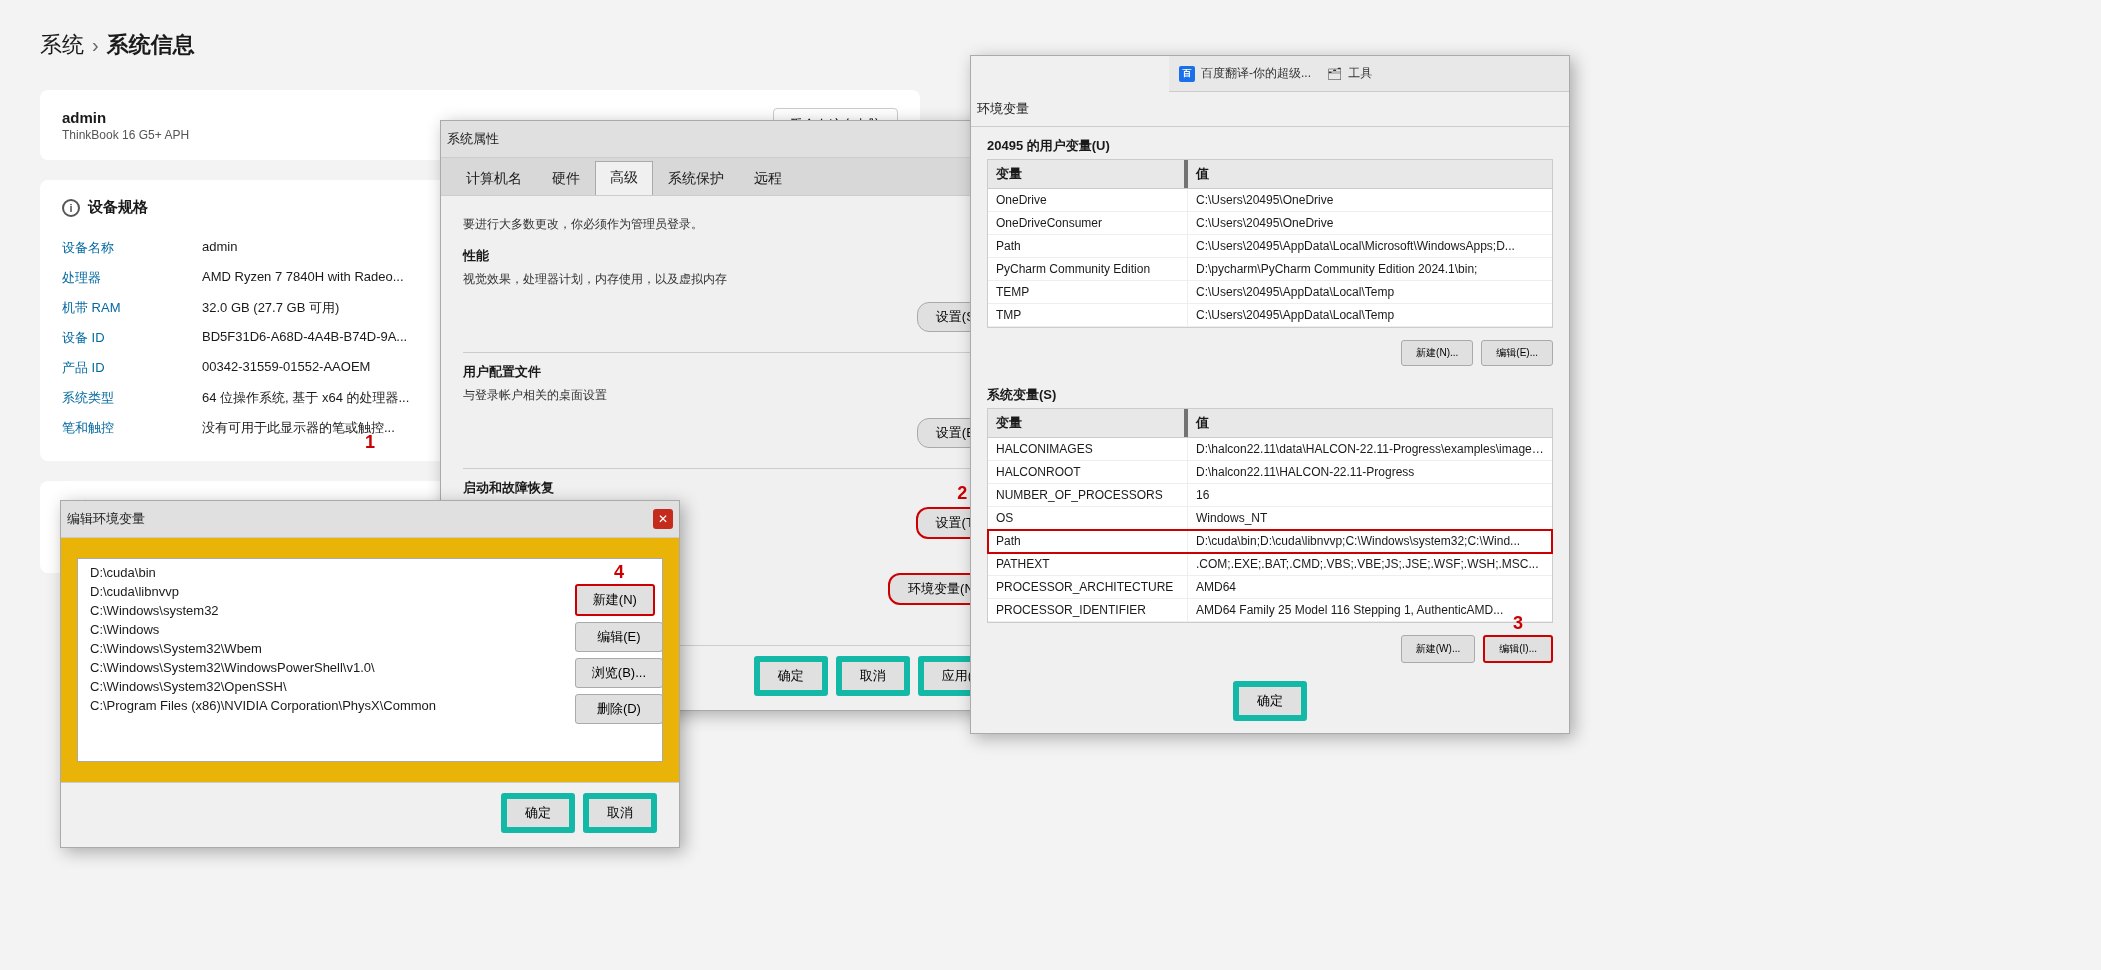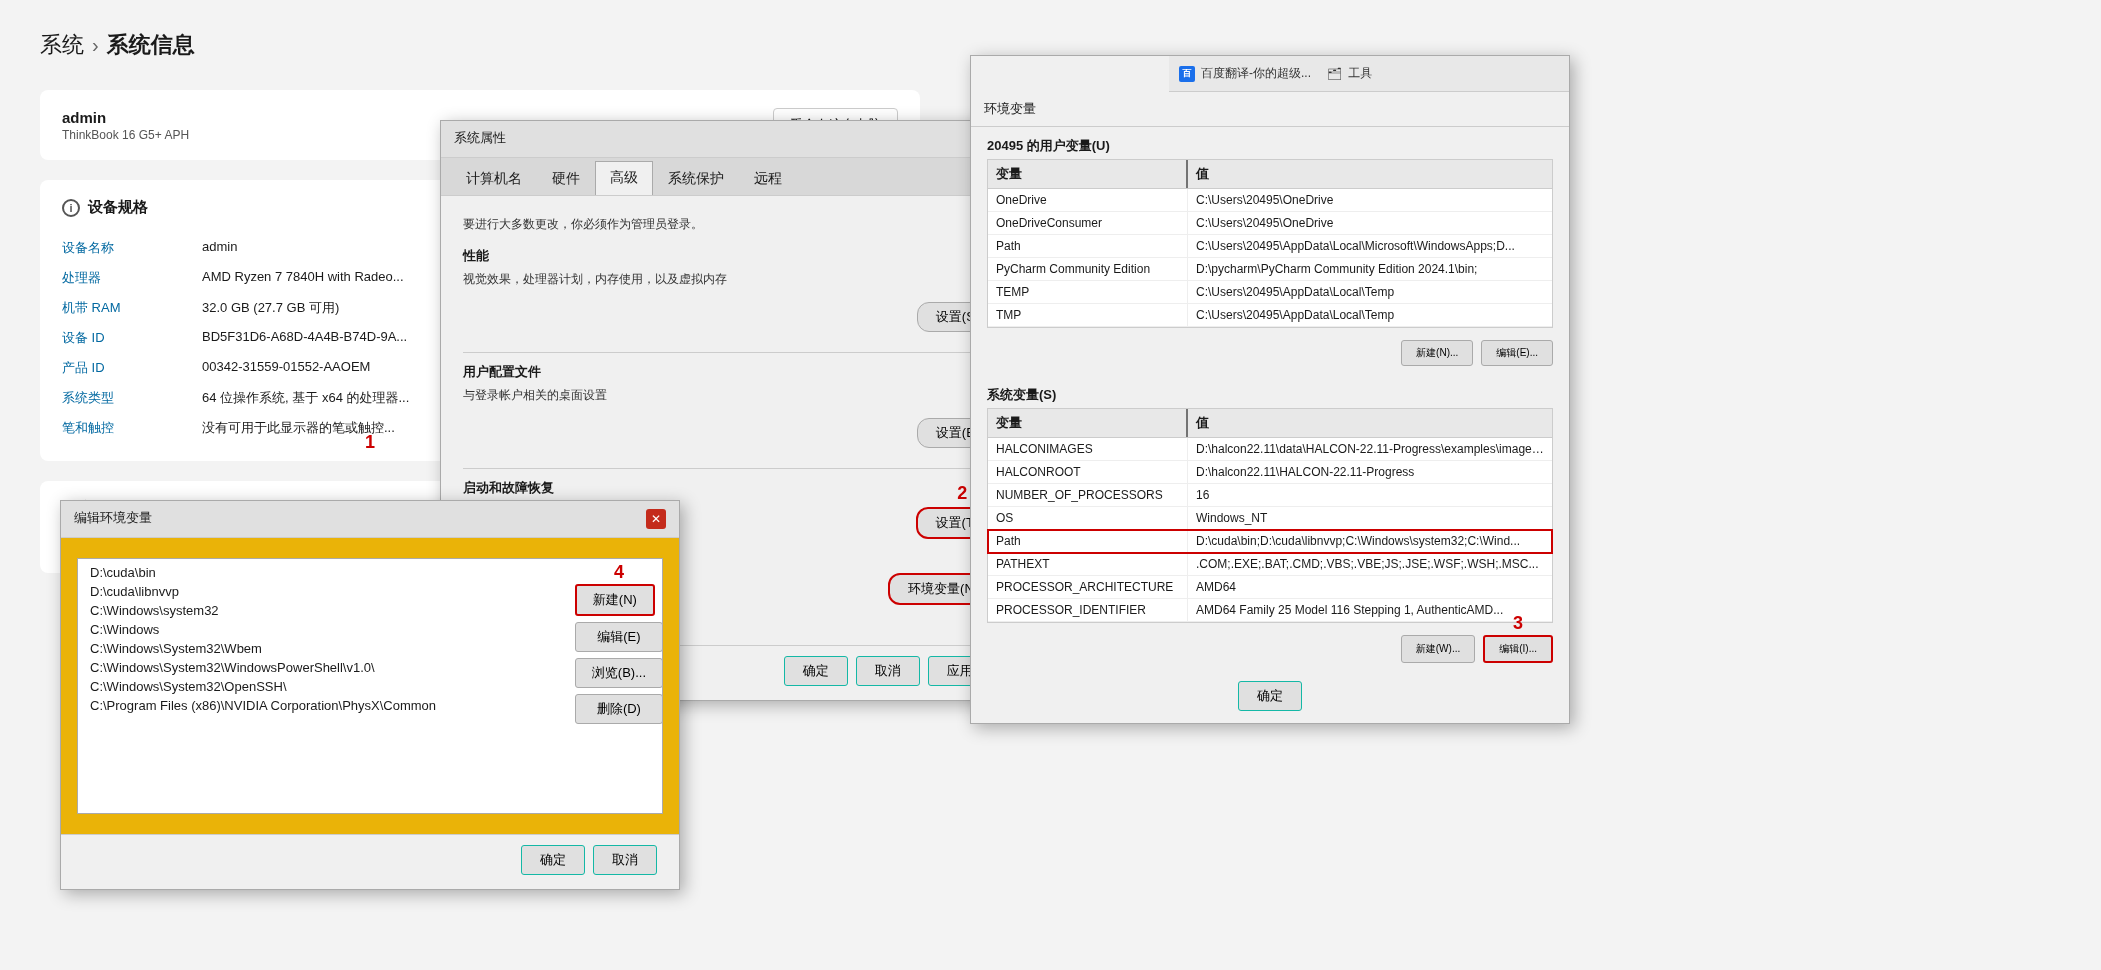--- a/index.html
+++ b/index.html
@@ -143,24 +143,24 @@
       top: 120px;
       left: 440px;
       width: 592px;
       background: #f0f0f0;
       border: 1px solid #aaa;
       box-shadow: 4px 4px 16px rgba(0,0,0,0.3);
       z-index: 10;
     }
     .dialog-titlebar {
       background: #e0e0e0;
-      padding: 8px 13px;
+      padding: 8px 6px;
       display: flex;
       justify-content: space-between;
-      align-items: flex-start;
+      align-items: center;
       border-bottom: 1px solid #ccc;
     }
     .dialog-title-text {
       font-size: 13px;
       font-weight: normal;
     }
     .dialog-close-btn {
       width: 20px; height: 20px;
       background: #c42b1c;
       border: none;
@@ -234,21 +234,21 @@
     .dialog-bottom-buttons {
       display: flex;
       justify-content: flex-end;
       gap: 8px;
       padding: 10px 22px 14px;
       border-top: 1px solid #ccc;
       background: #f0f0f0;
     }
     .dlg-btn {
       background: #e0e0e0;
-      border: 1px solid #14b8a6;
+      border: 6px solid #14b8a6;
       border-radius: 3px;
       padding: 5px 18px;
       font-size: 13px;
       cursor: pointer;
     }
 
     
     .edit-env-dialog {
       position: absolute;
       top: 500px;
@@ -257,21 +257,21 @@
       background: #eab308;
       border: 1px solid #aaa;
       box-shadow: 4px 4px 16px rgba(0,0,0,0.3);
       z-index: 20;
     }
 
     .edit-env-list {
       background: white;
       border: 1px solid #aaa;
       margin: 10px 16px;
-      height: 256px;
+      height: 204px;
       overflow-y: auto;
       padding: 4px 8px;
     }
     .edit-env-list-item {
       padding: 2px 4px;
       font-size: 13px;
       cursor: pointer;
     }
     .edit-env-side-btns {
       position: absolute;
@@ -324,21 +324,21 @@
     .env-table-header {
       display: grid;
       grid-template-columns: 200px 1fr;
       background: #e8e8e8;
       border-bottom: 1px solid #ccc;
     }
     .env-col-header {
       padding: 5px 8px;
       font-size: 13px;
       font-weight: 600;
-      border-right: 2px solid #737373;
+      border-right: 4px solid #737373;
     }
     .env-col-header:last-child { border-right: none; }
 
     .env-table-row {
       display: grid;
       grid-template-columns: 200px 1fr;
       border-bottom: 1px solid #eee;
     }
     .env-table-row.path-highlight {
       background: #fff;

